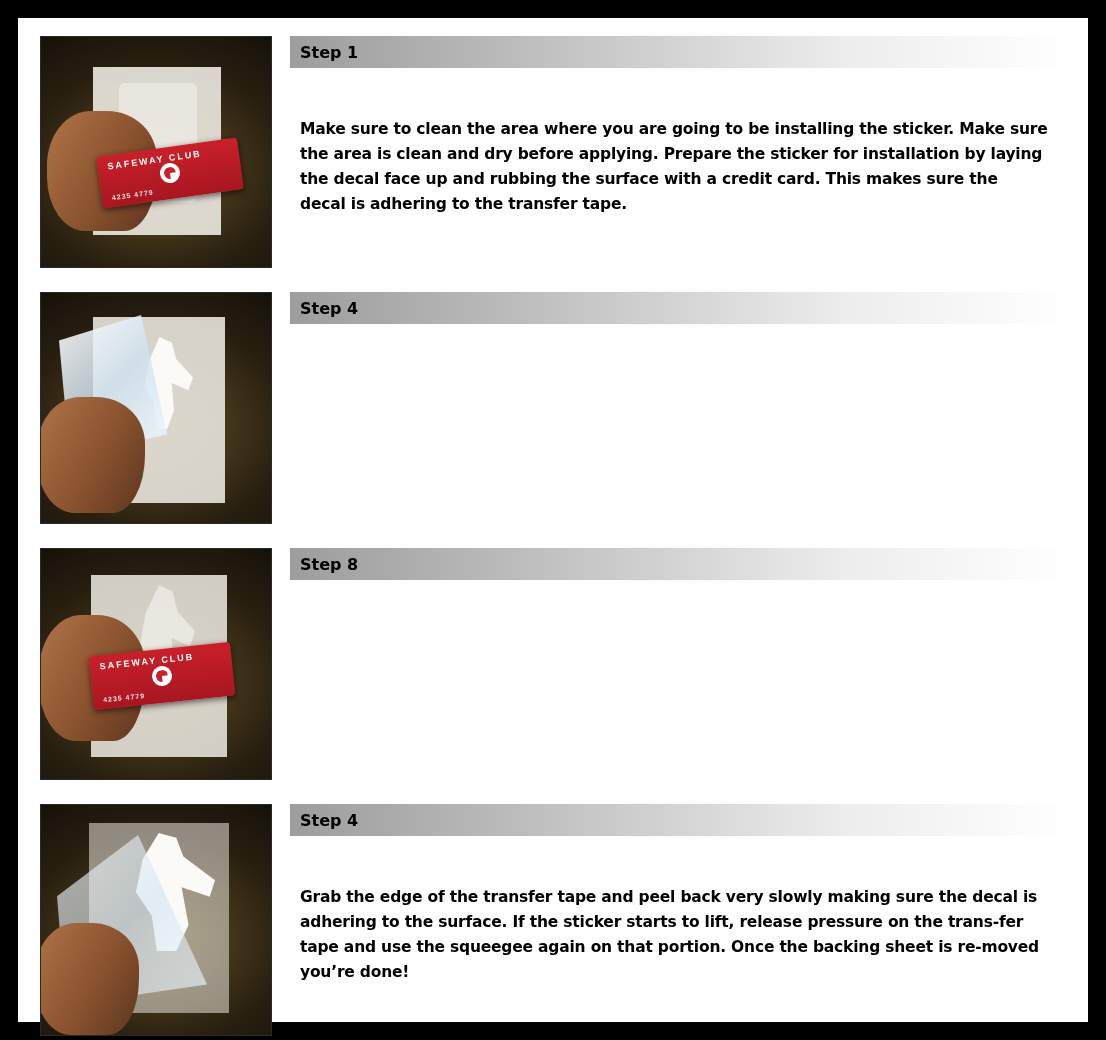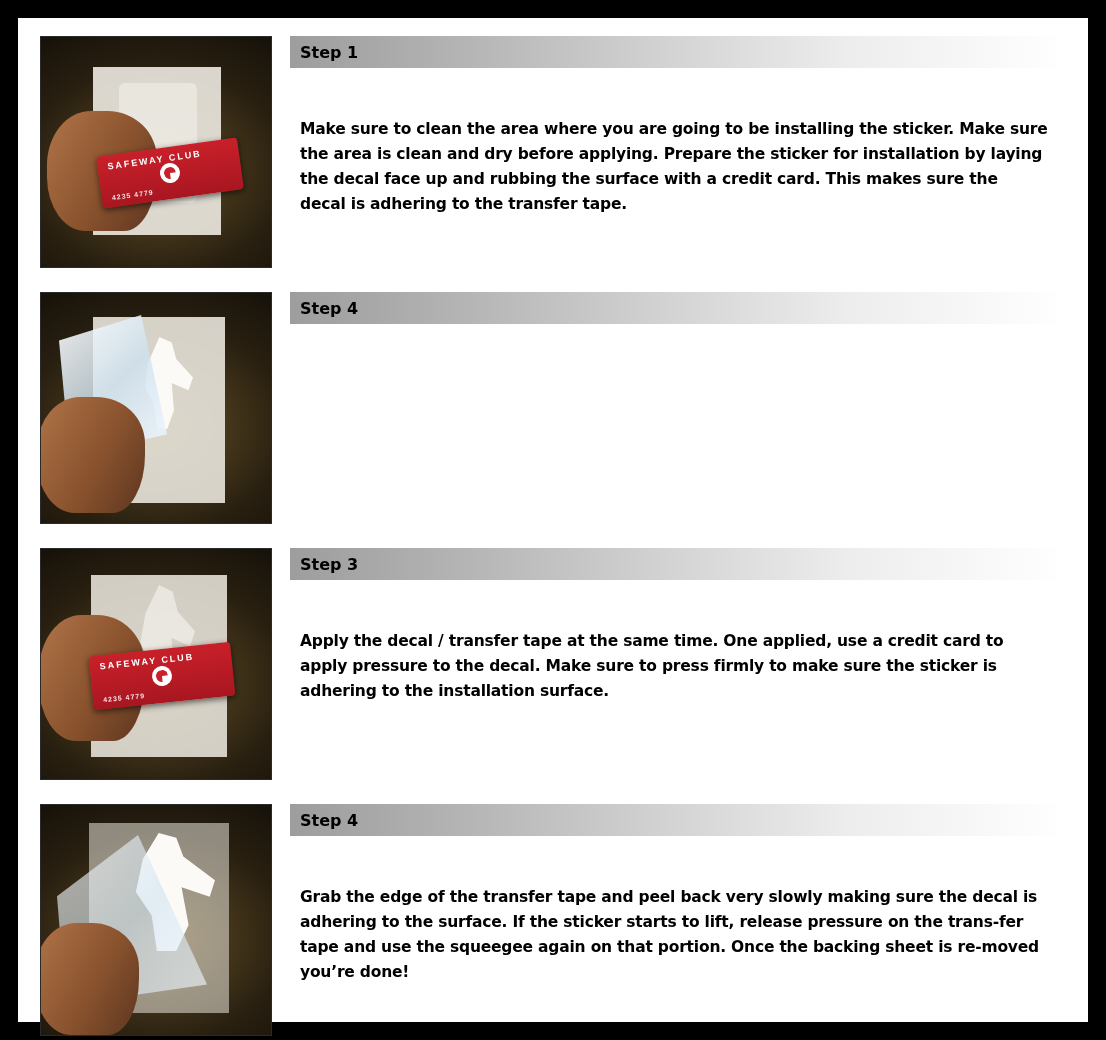--- a/index.html
+++ b/index.html
@@ -214,24 +214,21 @@
         <div class="figure" style="left:92px; top:36px; width:62px; height:110px; clip-path:polygon(42% 0,64% 6%,72% 24%,100% 42%,92% 56%,62% 48%,68% 80%,54% 100%,34% 100%,28% 72%,12% 52%,20% 26%); opacity:0.55;"></div>
         <div class="hand" style="left:-2px; top:66px; width:106px; height:126px;"></div>
         <div class="card" style="left:50px; top:100px; width:142px; height:54px; transform:rotate(-6deg);">
           <span class="card-brand">SAFEWAY CLUB</span>
           <span class="swirl"></span>
           <span class="card-num">4235 4779</span>
         </div>
       </div>
       <div class="content">
         <div class="step-header">
-          <span class="step-title">Step 3</span>
-        </div>
-        <div class="step-body">
-          <p>Apply the decal / transfer tape at the same time.  One applied, use a credit card to apply pressure to the decal.  Make sure to press firmly to make sure the sticker is adhering to the installation surface.</p>
+          <span class="step-title">Step 8</span>
         </div>
       </div>
     </div>
 
     <div class="step-row s4">
       <div class="photo">
         <div class="glow"></div>
         <div class="sticker-sheet" style="left:48px; top:18px; width:140px; height:190px; opacity:0.55;"></div>
         <div class="figure" style="left:86px; top:28px; width:88px; height:118px; clip-path:polygon(36% 0,56% 4%,64% 20%,100% 40%,94% 54%,62% 46%,70% 78%,56% 100%,34% 100%,28% 70%,10% 50%,18% 22%);"></div>
         <div class="peel" style="left:16px; top:30px; width:150px; height:170px; clip-path:polygon(54% 0,100% 88%,6% 100%,0 36%); opacity:0.72;"></div>

